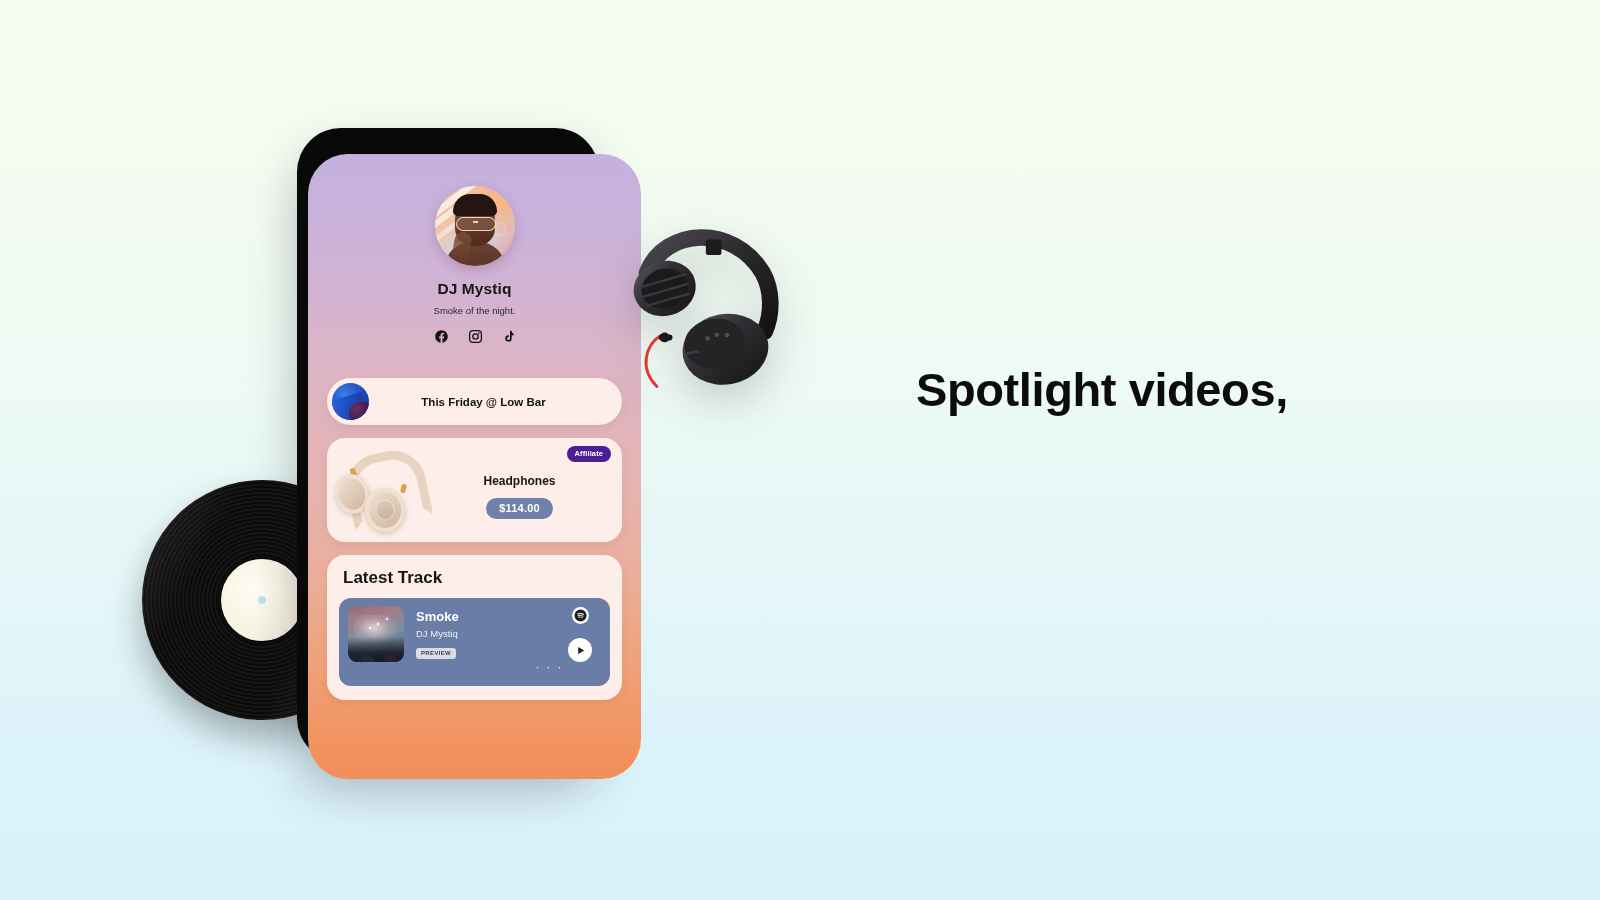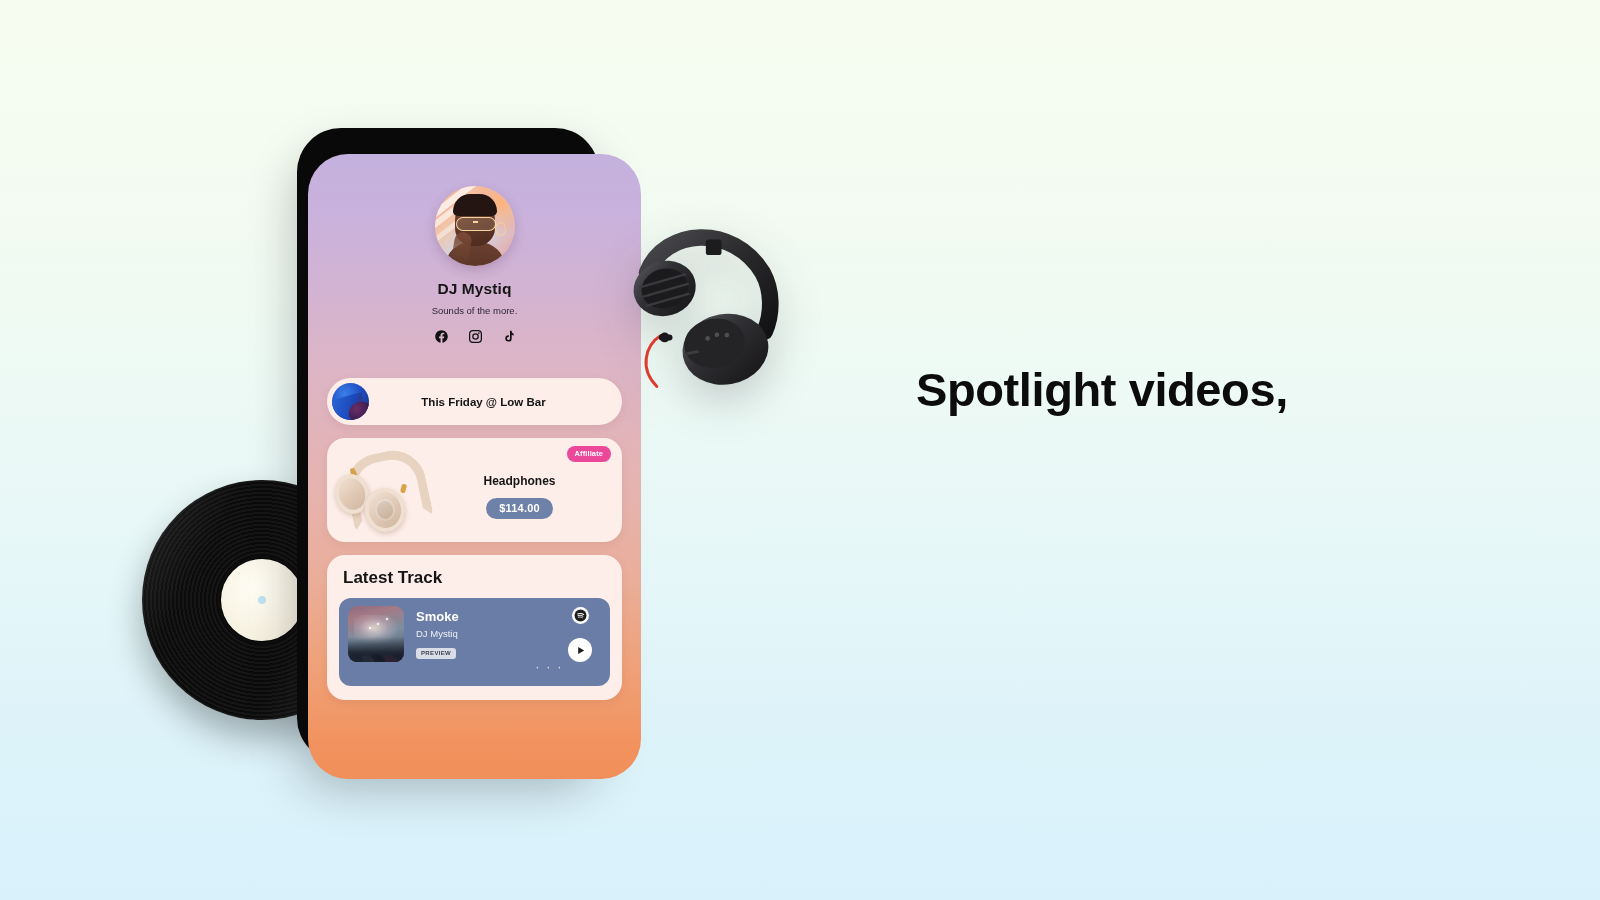--- a/index.html
+++ b/index.html
@@ -186,21 +186,21 @@
 
   
   .product-card {
     margin-top: 13px;
     height: 104px;
     display: flex; align-items: center;
     box-shadow: 0 3px 9px rgba(120,70,60,.10);
   }
   .affiliate-badge {
     position: absolute; right: 11px; top: 8px;
-    background: #ec4899; color: #fff;
+    background: #4c1d95; color: #fff;
     font-size: 7.5px; font-weight: 600;
     padding: 3px 8px 3.5px; border-radius: 9px;
     letter-spacing: .1px;
   }
   .product-img {
     width: 92px; height: 92px; flex: none;
     position: relative; margin-left: 4px;
   }
   .hp-band {
     position:absolute; left:16px; top:8px; width:62px; height:54px;
@@ -351,21 +351,21 @@
           <div class="streak s2"></div>
           <div class="streak s3"></div>
           <div class="body"></div>
           <div class="head"></div>
           <div class="hair"></div>
           <div class="glasses"></div>
           <div class="earring"></div>
           <div class="arm"></div>
         </div>
         <div class="display-name">DJ Mystiq</div>
-        <div class="tagline">Sounds of the more.</div>
+        <div class="tagline">Smoke of the night.</div>
 
         <div class="socials">
           <a href="#">
             <svg width="15" height="15" viewBox="0 0 24 24" aria-hidden="true">
               <path fill="#111" d="M12 2C6.48 2 2 6.48 2 12c0 4.99 3.66 9.13 8.44 9.88v-6.99H7.9V12h2.54V9.8c0-2.5 1.49-3.89 3.77-3.89 1.09 0 2.23.2 2.23.2v2.46h-1.26c-1.24 0-1.63.77-1.63 1.56V12h2.78l-.44 2.89h-2.34v6.99C18.34 21.13 22 16.99 22 12c0-5.52-4.48-10-10-10z"></path>
             </svg>
           </a>
           <a href="#">
             <svg width="15" height="15" viewBox="0 0 24 24" aria-hidden="true">
               <rect x="2.6" y="2.6" width="18.8" height="18.8" rx="5.4" fill="none" stroke="#111" stroke-width="2"></rect>

